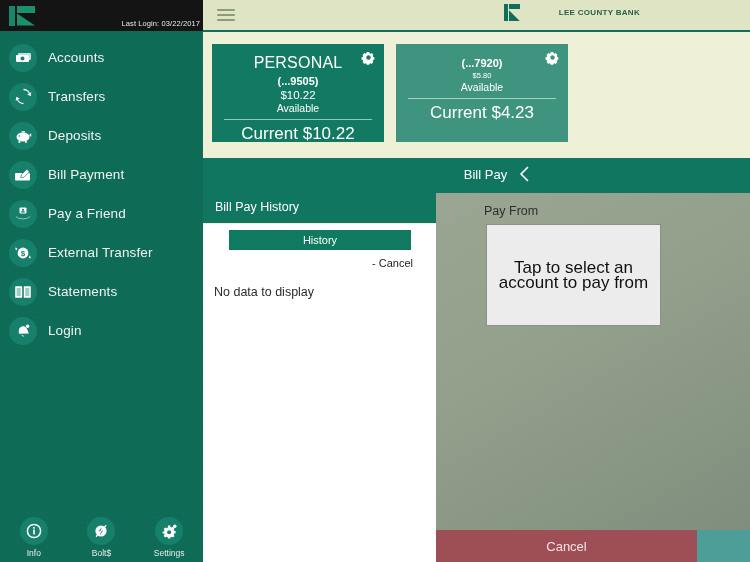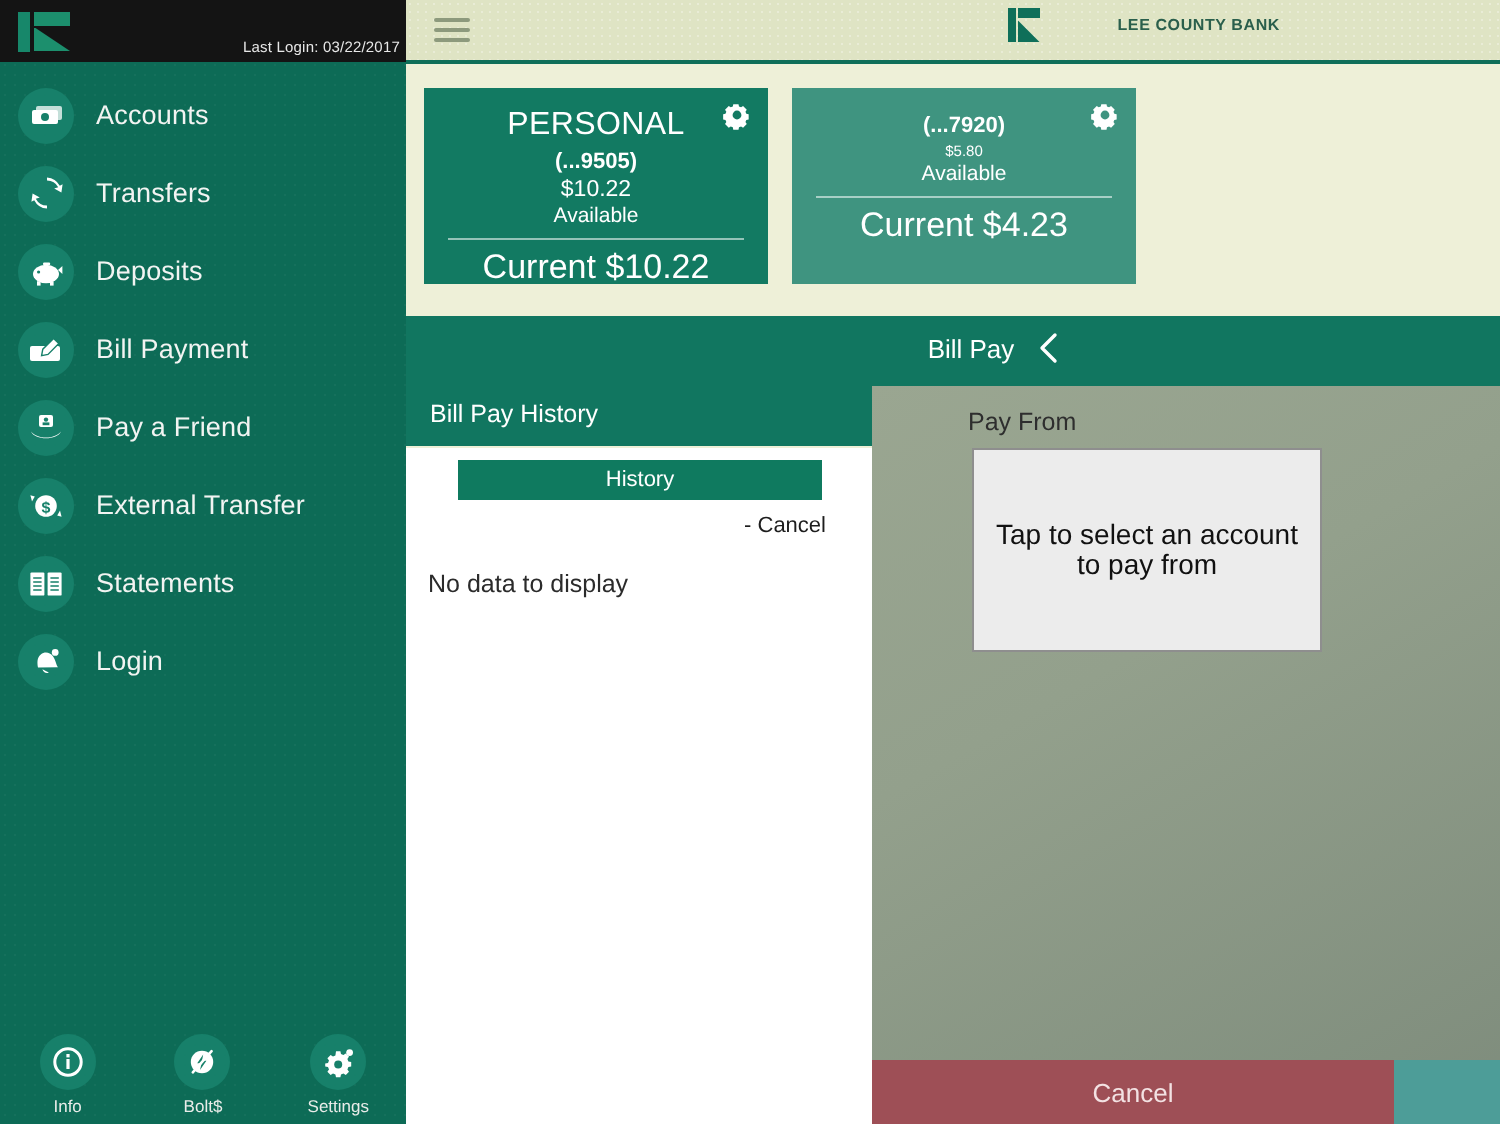--- a/index.html
+++ b/index.html
@@ -128,21 +128,21 @@
   #overlay {
     position: absolute; left: 436px; top: 193px; width: 314px; height: 369px;
     background: linear-gradient(150deg, #9aa691 0%, #93a08c 38%, #7e8c7c 100%);
     background-color: #8d9a88;
   }
   #payfrom-label { position: absolute; left: 48px; top: 11px; color: #2e2e2e; font-size: 12.5px; }
   #payfrom-box {
     position: absolute; left: 50px; top: 31px; width: 175px; height: 102px;
     background: #ececec; border: 1px solid #8e8e8e;
     display: flex; align-items: center; justify-content: center; text-align: center;
-    color: #111111; font-size: 14px; line-height: 15px; padding: 0 10px; cursor: pointer;
+    color: #111111; font-size: 17px; line-height: 15px; padding: 0 10px; cursor: pointer;
   }
   #cancel-bar {
     position: absolute; left: 0; bottom: 0; width: 261px; height: 32px;
     background: #9e4f56; color: #f3e2e3; font-size: 13px;
     display: flex; align-items: center; justify-content: center; border: none; cursor: pointer;
   }
   #cancel-bar-rest {
     position: absolute; left: 261px; bottom: 0; width: 53px; height: 32px; background: #4d9d98;
   }
 </style>

